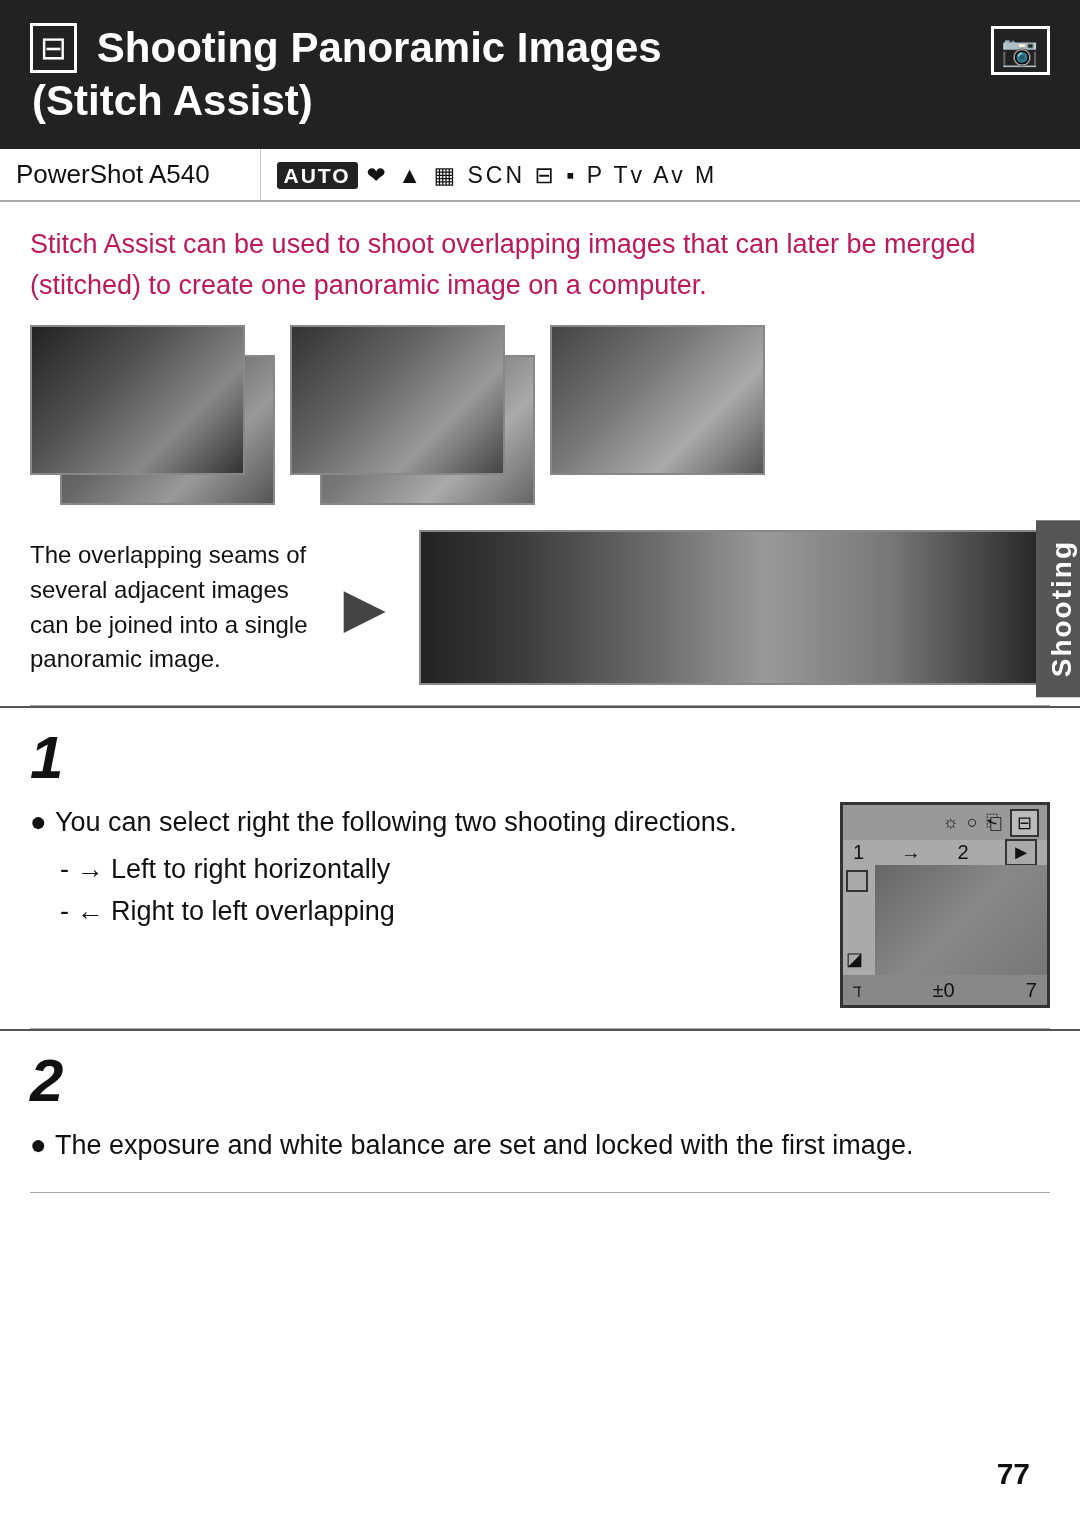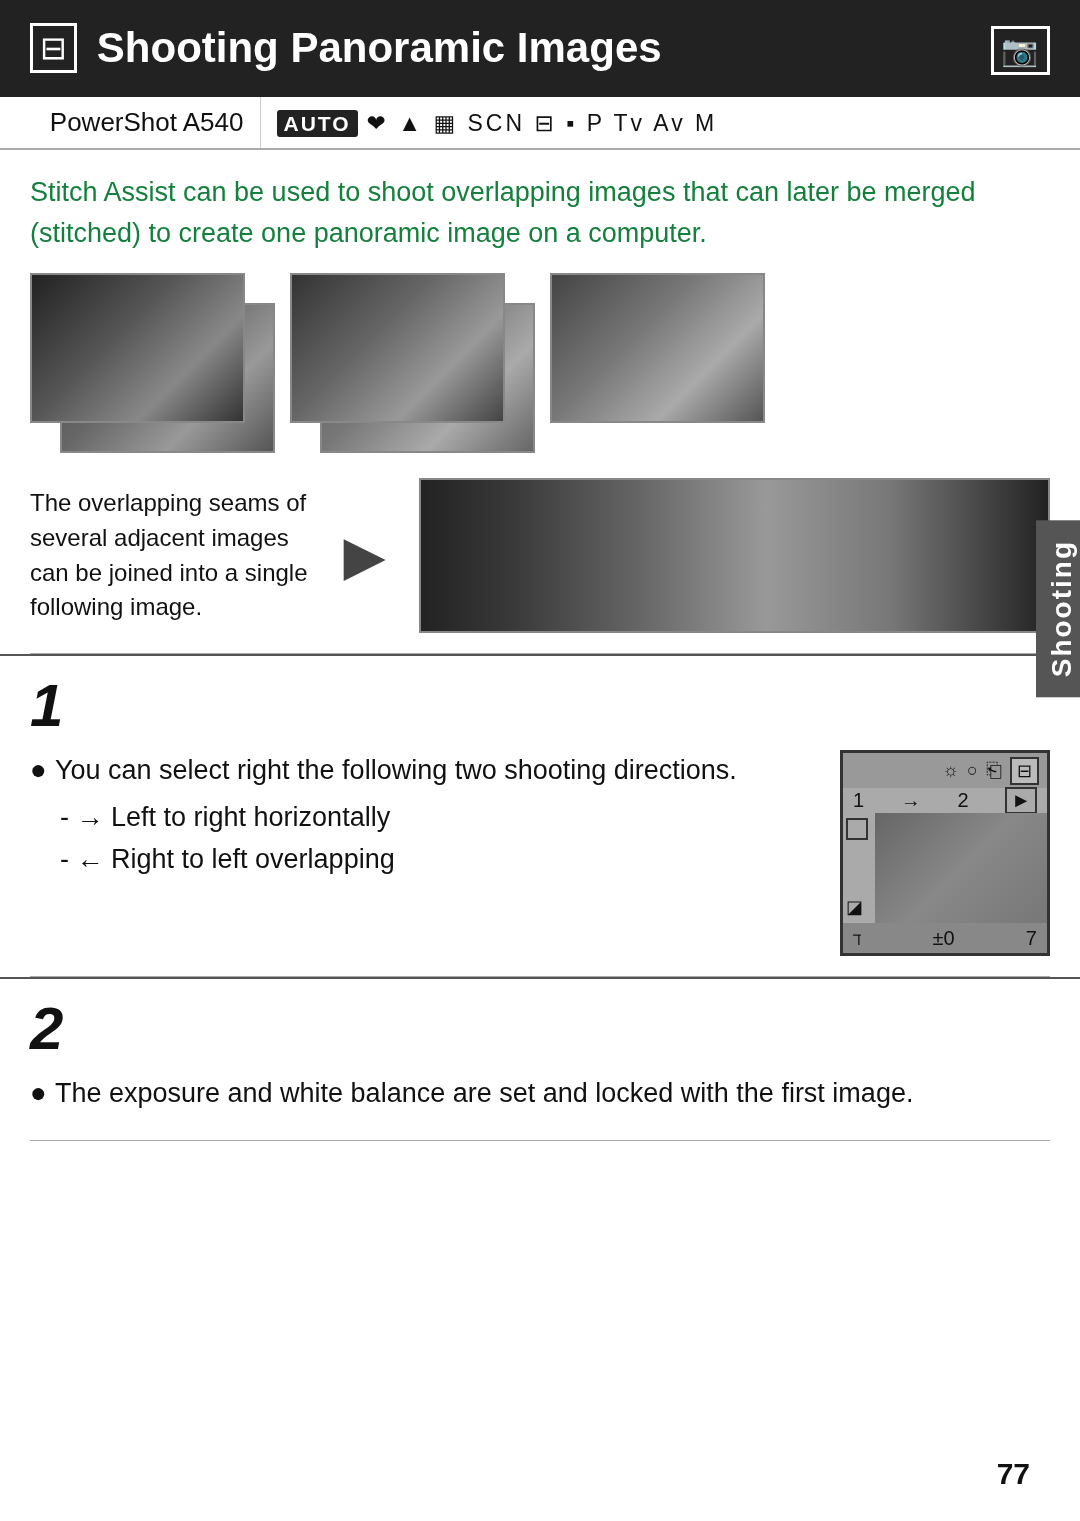--- a/index.html
+++ b/index.html
@@ -74,21 +74,21 @@
       font-size: 25px;
       letter-spacing: 2px;
       font-weight: normal;
     }
 
     
     .description {
       padding: 22px 17px 10px 30px;
       font-size: 27px;
       line-height: 1.5;
-      color: #15803d;
+      color: #be185d;
     }
 
     
     .pano-demo {
       padding: 10px 30px 20px 30px;
       display: flex;
       flex-direction: column;
       gap: 10px;
     }
 
@@ -272,28 +272,31 @@
 <body>
 
 <div class="page-container">
 
   <div class="header-section">
     <div>
       <div style="display:flex; align-items:center; gap:10px;">
         <span class="stitch-icon-header">⊟</span>
         <span class="header-title">Shooting Panoramic Images</span>
       </div>
+      <div style="margin-left: 0px; padding-left: 2px;">
+        <span class="header-title">(Stitch Assist)</span>
+      </div>
     </div>
     <div class="header-icon-box">📷</div>
   </div>
 
   <table class="mode-table">
     <tbody>
         <tr>
-      <td style="font-size:26px;text-align:right;">PowerShot A540</td>
+      <td style="font-size:26px;">PowerShot A540</td>
       <td>
         <span class="mode-icons">
           <span style="background:#222;color:#fff;padding:2px 7px;font-size:21px;font-weight:bold;border-radius:3px;">AUTO</span>
           <span style="font-size:23px; letter-spacing:3px;">
             ❤ ▲ ▦ SCN ⊟ ▪ P Tv Av M
           </span>
         </span>
       </td>
     </tr>
   </tbody>
@@ -311,21 +314,21 @@
 
       <div style="position:relative; width:250px; height:190px; flex-shrink:0;">
         <div style="position:absolute; top:30px; left:30px; width:215px; height:150px; background:linear-gradient(135deg,#555 0%,#777 40%,#aaa 70%,#666 100%); border:2px solid #888;"></div>
         <div style="position:absolute; top:0; left:0; width:215px; height:150px; background:linear-gradient(135deg,#333 0%,#666 40%,#999 70%,#444 100%); border:2px solid #888;"></div>
       </div>
 
       <div style="width:215px; height:150px; background:linear-gradient(135deg,#444 0%,#777 40%,#aaa 70%,#555 100%); border:2px solid #888; margin-top:0px; flex-shrink:0;"></div>
     </div>
 
     <div class="pano-bottom-row">
-      <div class="pano-caption">The overlapping seams of several adjacent images can be joined into a single following image.</div>
+      <div class="pano-caption">The overlapping seams of several adjacent images can be joined into a single panoramic image.</div>
       <div class="arrow-right">►</div>
       <div class="pano-result-img" style="background:linear-gradient(90deg,#222 0%,#3a3a3a 15%,#666 35%,#999 55%,#777 75%,#444 90%,#222 100%); border:2px solid #888; height:155px; flex:1;">
       </div>
     </div>
   </div>
 
   <hr class="divider-line">
 
   <div class="step-section">
     <div class="step-header">

